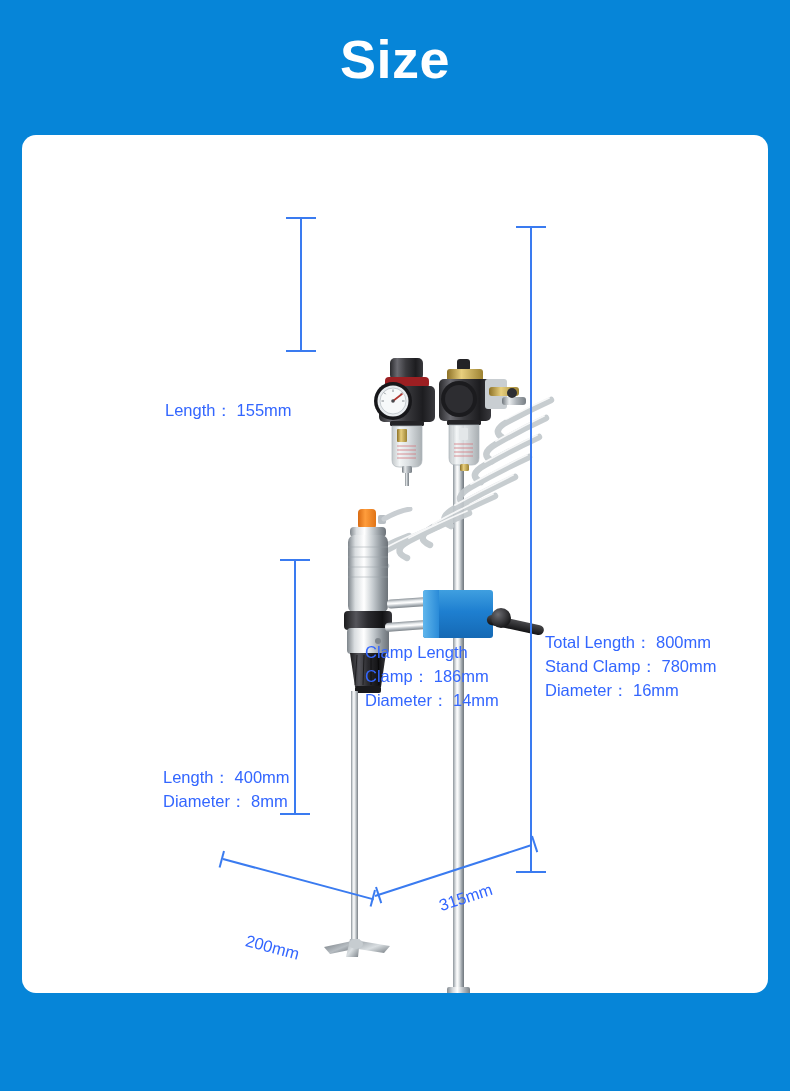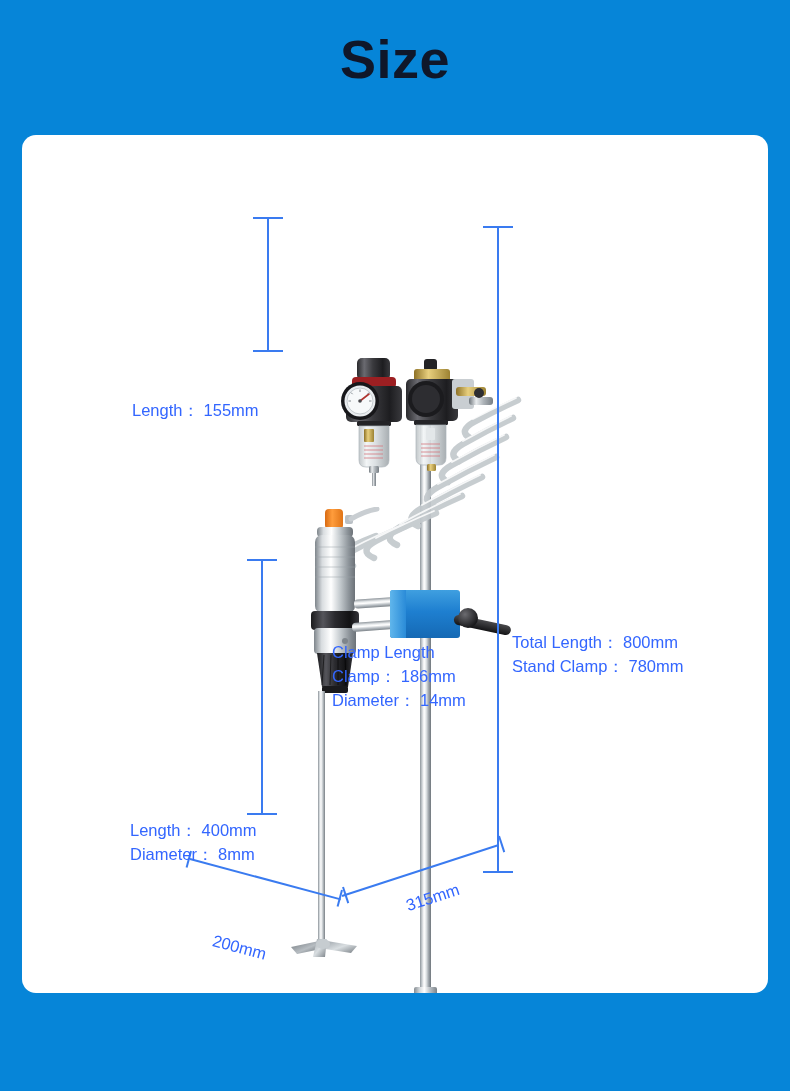--- a/index.html
+++ b/index.html
@@ -16,21 +16,21 @@
     position: relative;
   }
 
   
   .page-title {
     position: absolute;
     top: 28px;
     left: 0;
     width: 790px;
     text-align: center;
-    color: #0f172a;
+    color: #ffffff;
     font-size: 54px;
     font-weight: bold;
     letter-spacing: 0.5px;
     line-height: 62px;
   }
 
   
   .card {
     position: absolute;
     left: 22px;
@@ -38,37 +38,38 @@
     width: 746px;
     height: 858px;
     background: #ffffff;
     border-radius: 14px;
     overflow: hidden;
   }
 
   .stage {
     position: absolute;
     inset: 0;
+    margin-left: 33px;
   }
 
   
   .dim-text {
     position: absolute;
     color: #3366ff;
     font-size: 16.5px;
     line-height: 24px;
     white-space: nowrap;
     font-family: "Liberation Sans", sans-serif;
   }
   .dim-text div { white-space: nowrap; }
 
   #txt-top       { left: 110px; top: 263px; }
   #txt-right     { left: 490px; top: 495px; }
   #txt-clamp     { left: 310px; top: 505px; }
-  #txt-shaft     { left: 108px; top: 683px; }
+  #txt-shaft     { left: 108px; top: 630px; }
 
   
   .vline {
     position: absolute;
     width: 2px;
     background: #3a7bf0;
   }
   .vline::before, .vline::after {
     content: "";
     position: absolute;
@@ -466,20 +467,21 @@
       <div class="tick" style="left:319px; top:755px; transform:rotate(15deg);"></div>
     </div>
 
     <div class="dim-text" id="txt-top">
       <div>Length： 155mm</div>
     </div>
 
     <div class="dim-text" id="txt-right">
       <div>Total Length： 800mm</div>
       <div>Stand Clamp： 780mm</div>
+      <div>Diameter： 16mm</div>
     </div>
 
     <div class="dim-text" id="txt-clamp">
       <div>Clamp Length</div>
       <div>Clamp： 186mm</div>
       <div>Diameter： 14mm</div>
     </div>
 
     <div class="dim-text" id="txt-shaft">
       <div>Length： 400mm</div>

